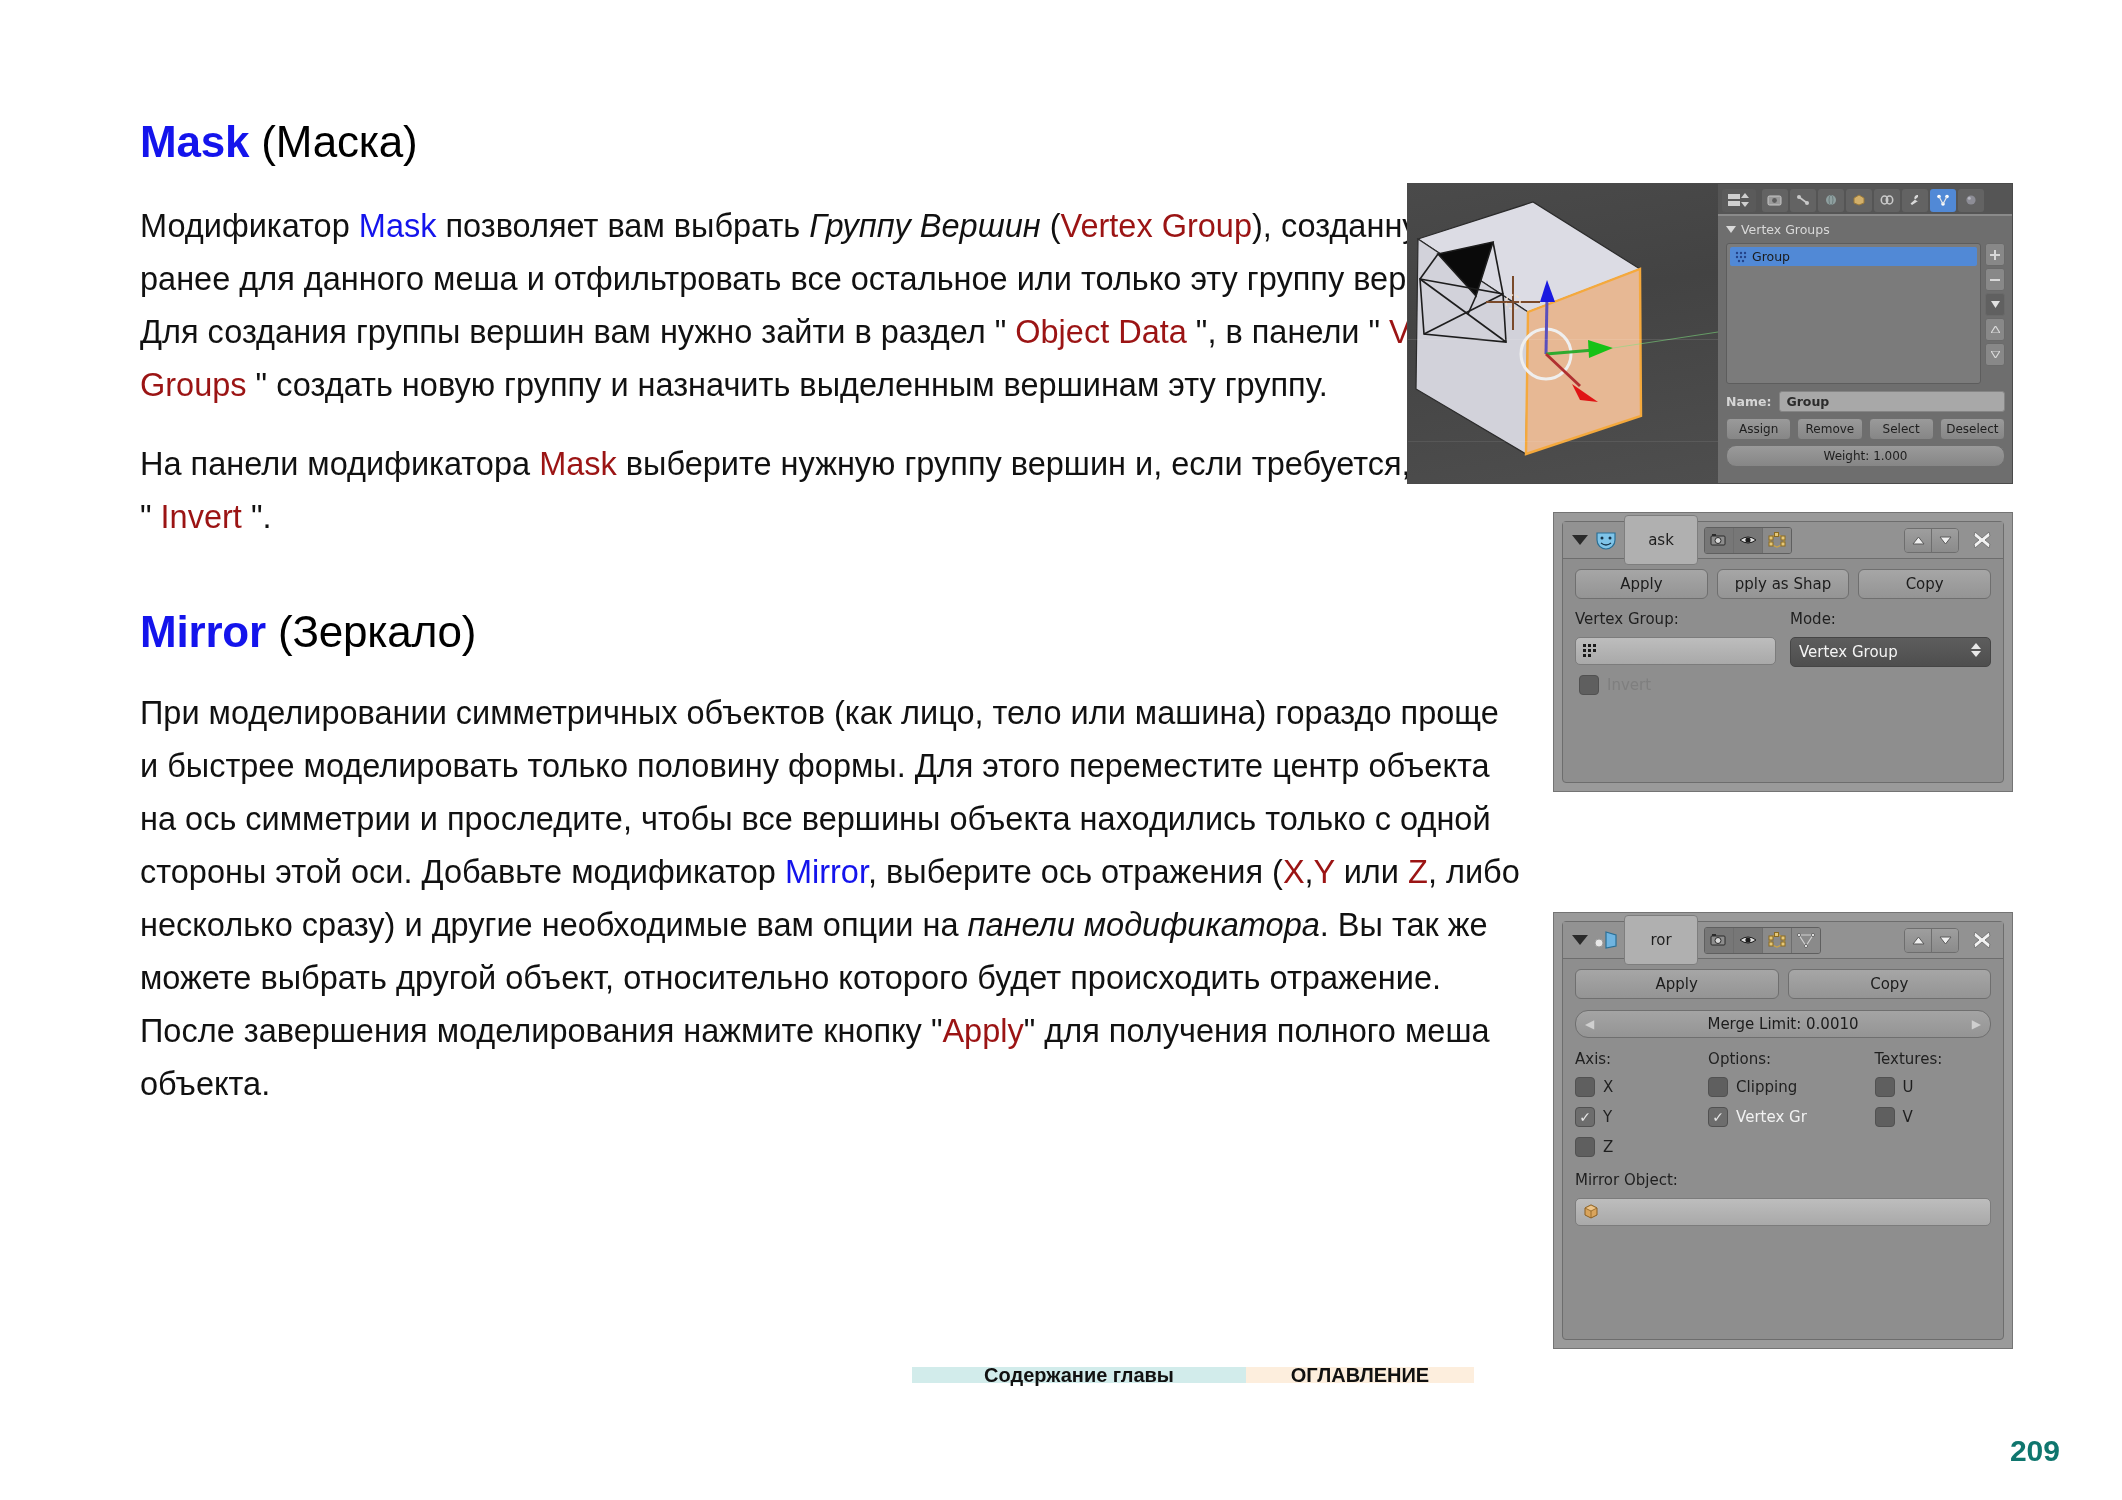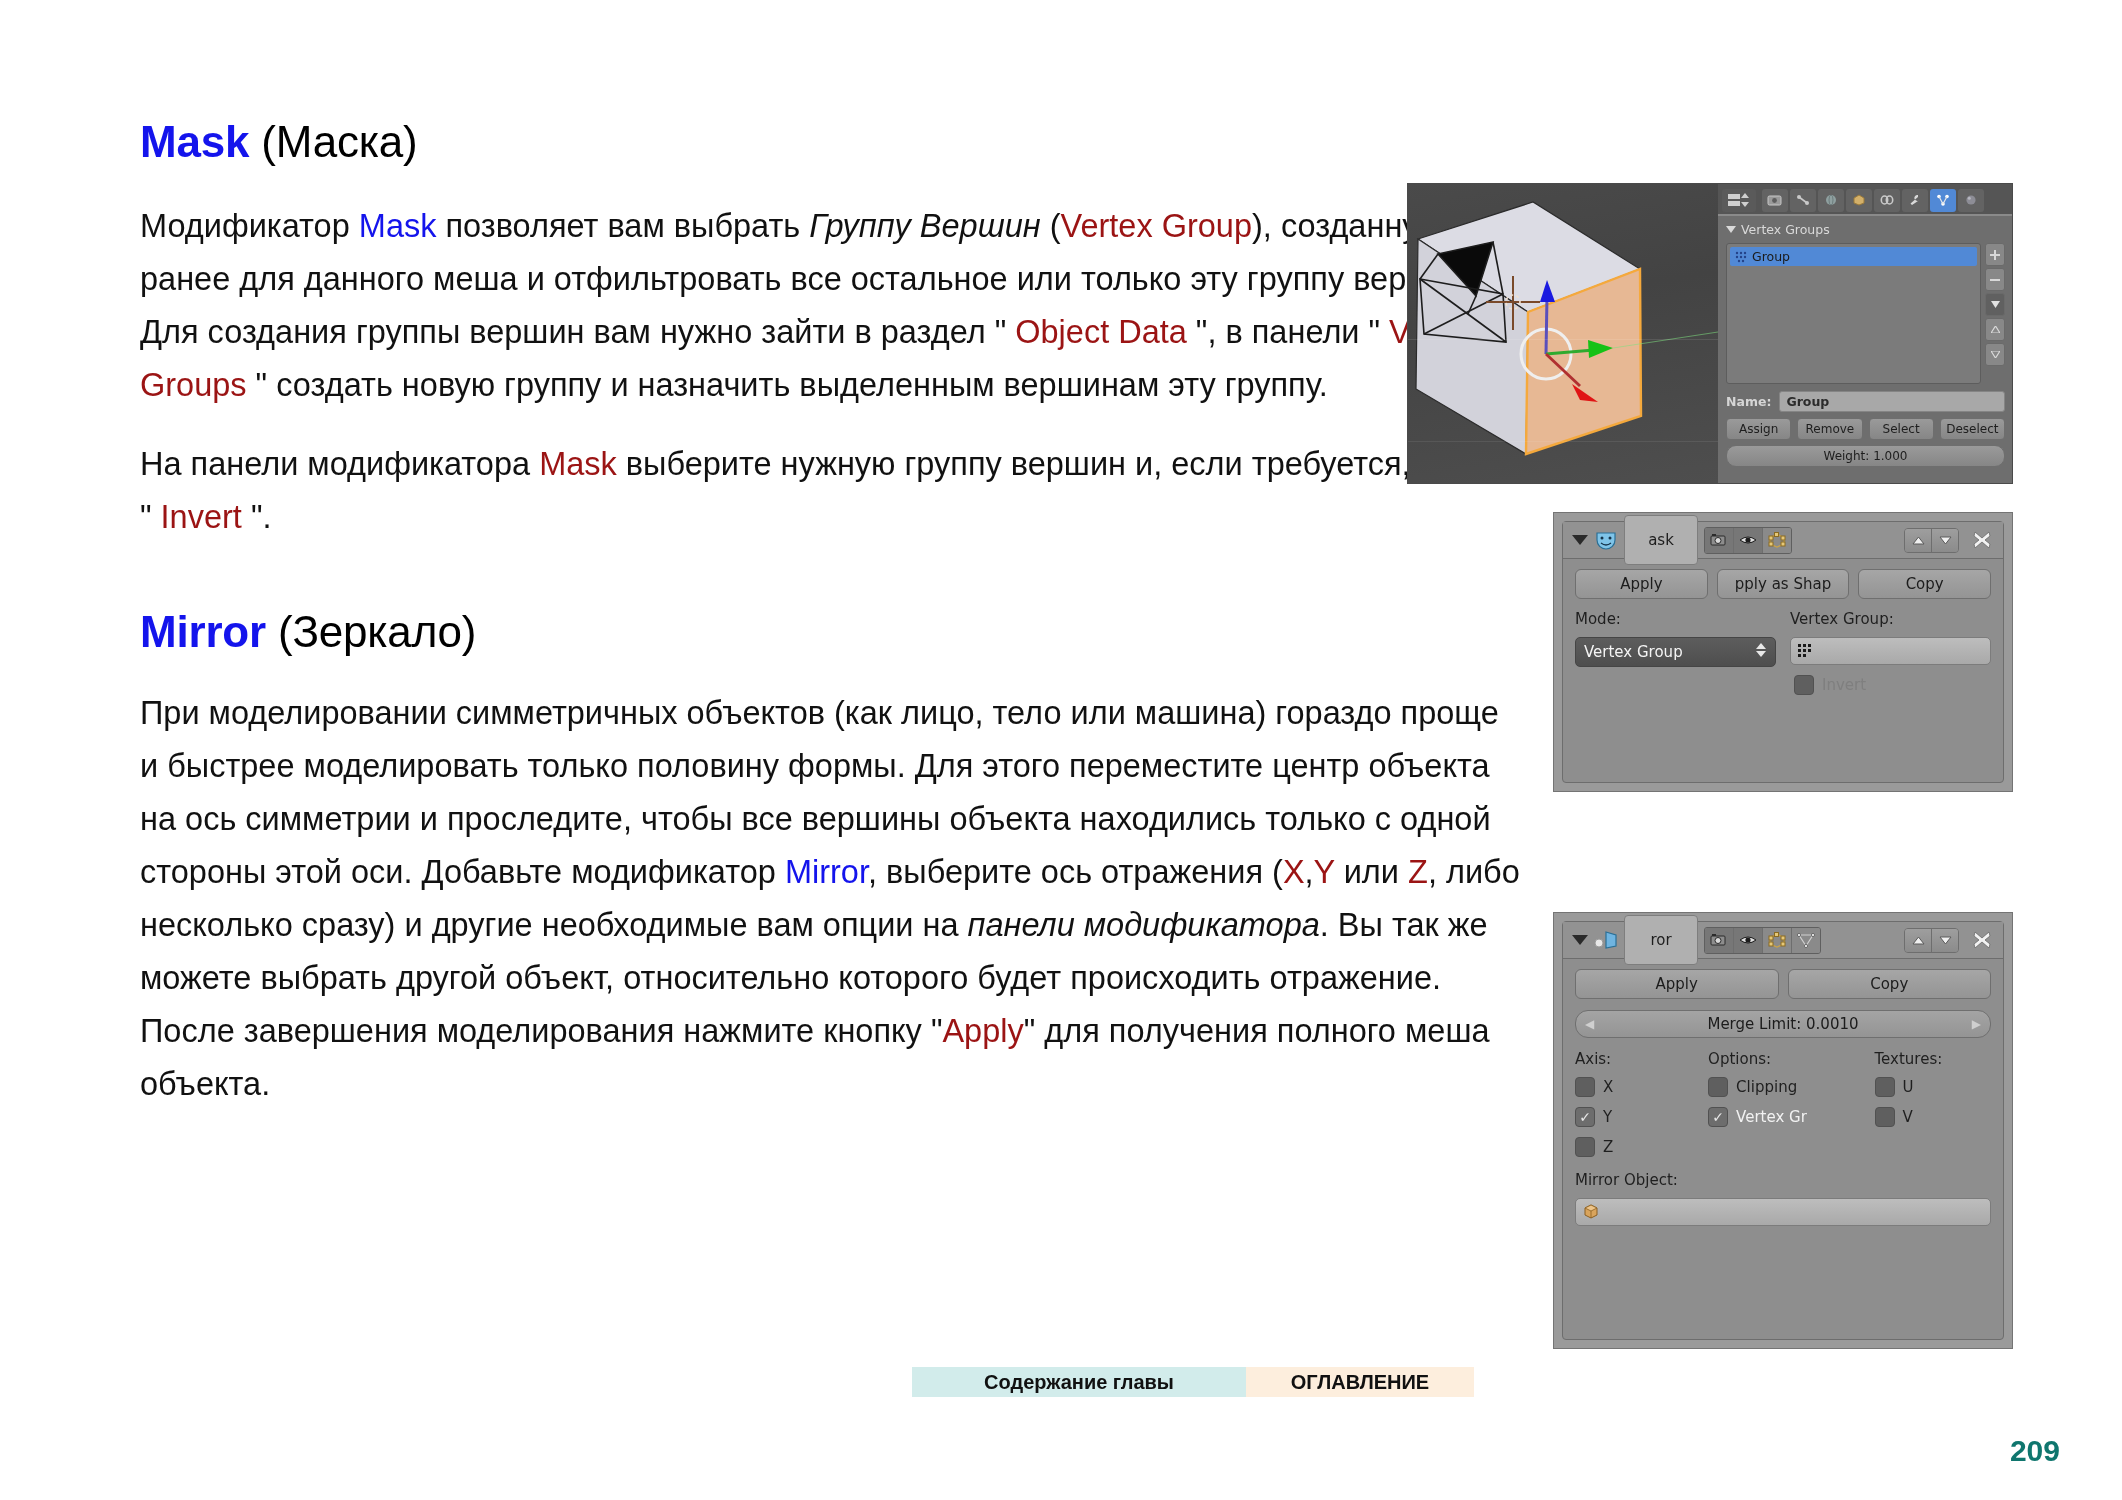--- a/index.html
+++ b/index.html
@@ -281,21 +281,21 @@
     color:#222; font-size: 14px;
   }
 
   
   .footer-nav {
     position: absolute;
     left: 912px; top: 1367px;
     display: flex;
   }
   .fbtn {
-    height: 30px;
+    height: 16px;
     display: flex; align-items: center; justify-content: center;
     font-size: 20px; font-weight: bold;
     color: #111111;
     padding: 0 14px;
     font-family: "Liberation Sans", sans-serif;
   }
   #footer-chapter { background: #d2eceb; width: 306px; }
   #footer-toc     { background: #fdeedd; width: 200px; }
 
   .page-number {
@@ -570,51 +570,51 @@
 
       <div class="mod-body">
         <div class="mrow">
           <span class="mbtn">Apply</span>
           <span class="mbtn">pply as Shap</span>
           <span class="mbtn">Copy</span>
         </div>
 
         <div class="mode-row">
           <div class="mode-col">
-            <div class="mlbl">Mode:</div>
-            <div class="dropdown">
-              <span>Vertex Group</span>
-              <span>
-                <svg width="12" height="18" viewBox="0 0 12 18">
-                    <polygon points="6,2 11,8 1,8" fill="#e8e8e8"></polygon>
-                    <polygon points="1,10 11,10 6,16" fill="#e8e8e8"></polygon>
-                  </svg>
-              </span>
-            </div>
-          </div>
-          <div class="mode-col">
             <div class="mlbl">Vertex Group:</div>
             <div class="mfield">
               <svg width="16" height="16" viewBox="0 0 16 16">
                 <rect x="1" y="1" width="3" height="3" fill="#1a1a1a"></rect>
                   <rect x="6" y="1" width="3" height="3" fill="#1a1a1a"></rect>
                   <rect x="11" y="1" width="3" height="3" fill="#1a1a1a"></rect>
                 <rect x="1" y="6" width="3" height="3" fill="#1a1a1a"></rect>
                   <rect x="6" y="6" width="3" height="3" fill="#1a1a1a"></rect>
                   <rect x="11" y="6" width="3" height="3" fill="#1a1a1a"></rect>
                 <rect x="1" y="11" width="3" height="3" fill="#1a1a1a"></rect>
                   <rect x="6" y="11" width="3" height="3" fill="#1a1a1a"></rect>
               </svg>
               <span></span>
             </div>
             <div class="chk-row" style="margin-top:10px;margin-left:4px;">
               <span class="chk"></span>
               <span class="chk-lbl dim">Invert</span>
             </div>
           </div>
+          <div class="mode-col">
+            <div class="mlbl">Mode:</div>
+            <div class="dropdown">
+              <span>Vertex Group</span>
+              <span>
+                <svg width="12" height="18" viewBox="0 0 12 18">
+                    <polygon points="6,2 11,8 1,8" fill="#e8e8e8"></polygon>
+                    <polygon points="1,10 11,10 6,16" fill="#e8e8e8"></polygon>
+                  </svg>
+              </span>
+            </div>
+          </div>
         </div>
       </div>
 
     </div>
   </div>
 </div>
 
 <div class="blender" id="fig-mirror">
   <div class="mod">
     <div class="mod-inner">

